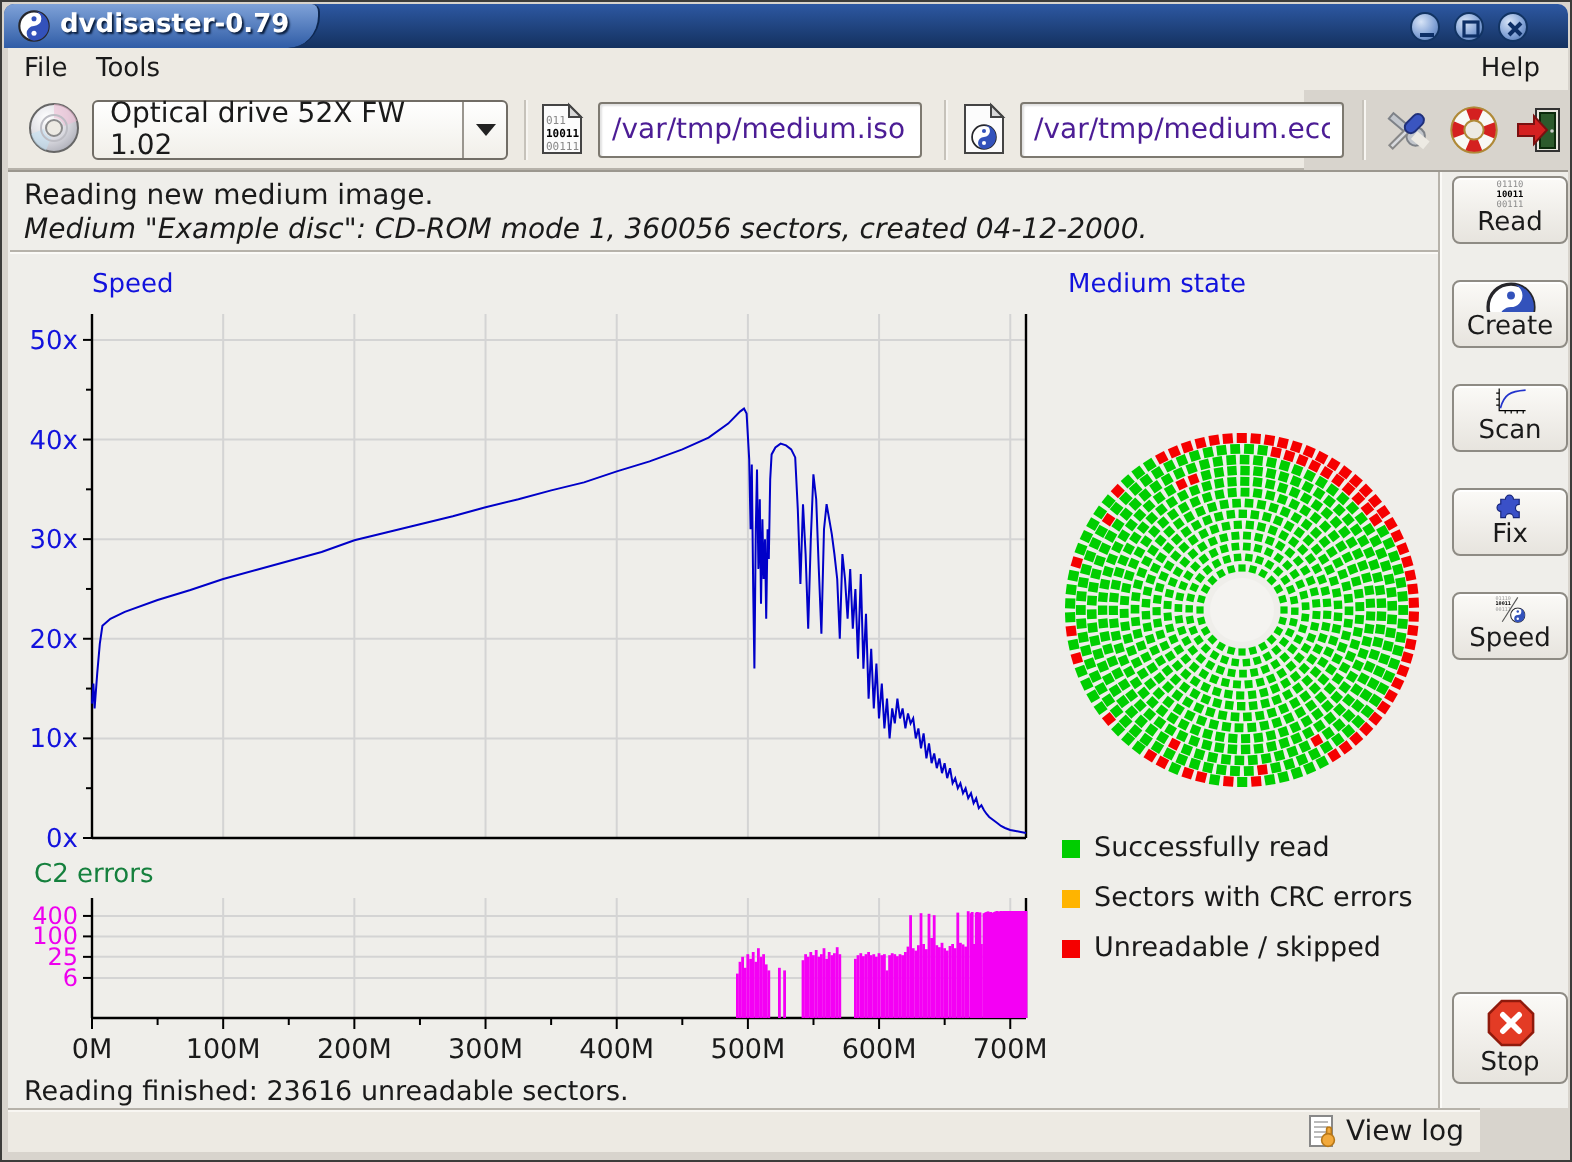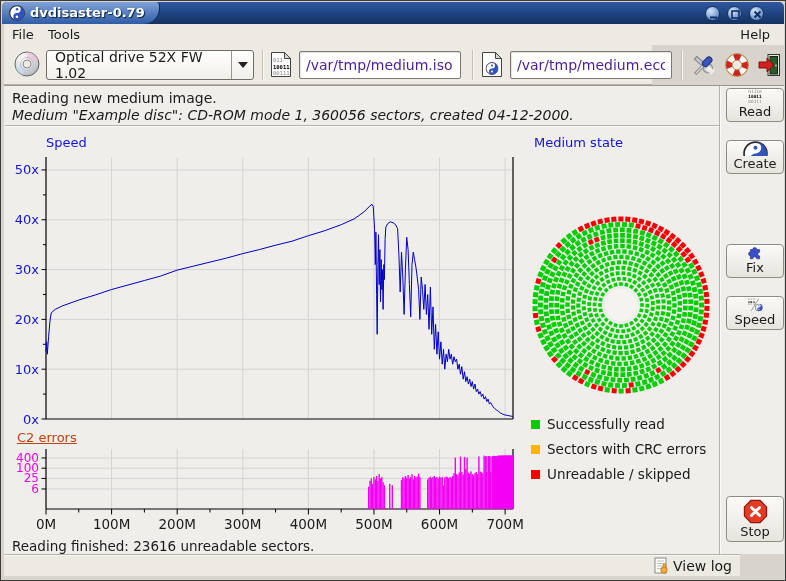--- a/index.html
+++ b/index.html
@@ -43,21 +43,21 @@
   .content{position:absolute;left:3px;top:84px;width:780px;height:469px;background:#efeeea;
     border-top:1px solid #9b978f;}
   .statusline1{position:absolute;left:8px;top:4px;font-size:14px;}
   .statusline2{position:absolute;left:8px;top:21px;font-size:14px;font-style:italic;}
   .hsep{position:absolute;left:1px;width:714px;height:2px;
     border-top:1px solid #b6b2aa;border-bottom:1px solid #fbfaf7;}
   .vsep{position:absolute;left:715px;top:0;height:469px;width:2px;
     border-left:1px solid #b6b2aa;border-right:1px solid #fbfaf7;}
   .chartlabel{position:absolute;font-size:13px;font-weight:normal;}
   .lab-blue{color:#1212dd;}
-  .lab-magenta{color:#c2410c;text-decoration:underline;}
+  .lab-magenta{color:#15803d;}
   .readingdone{position:absolute;left:8px;top:452px;font-size:13.5px;}
   
   .legend{position:absolute;left:527px;top:330px;width:185px;}
   .legend-row{position:relative;height:25px;}
   .swatch{position:absolute;left:0;top:4px;width:9px;height:9px;}
   .legend-text{position:absolute;left:16px;top:0;font-size:13.5px;}
   
   .sidebar{position:absolute;left:719px;top:0;width:61px;height:469px;}
   .sbtn{position:absolute;left:3px;width:58px;height:34px;
     background:linear-gradient(#fbfaf7,#e7e4de);border:1px solid #8e8b84;border-radius:4px;
@@ -1109,20 +1109,28 @@
           <text x="22" y="26" text-anchor="middle" class="mono" font-size="8" fill="#8a8a8a">00111</text>
         </svg>
         <span class="blabel">Read</span>
       </div>
       <div class="sbtn" style="top:54px">
         <svg width="25" height="25">
             <use href="#yy" width="25" height="25"></use>
           </svg>
         <span class="blabel">Create</span>
       </div>
+      <div class="sbtn" style="top:106px">
+        <svg width="28" height="25" viewBox="0 0 28 25">
+          <path d="M5,2 V20.5 H27" fill="none" stroke="#000"></path>
+          <path d="M5,6 h-2.5 M5,11 h-2.5 M5,16 h-2.5 M10,20.5 v2.5 M15,20.5 v2.5 M20,20.5 v2.5 M25,20.5 v2.5" stroke="#000"></path>
+          <path d="M6,18.5 C9,7 14,4.5 27,3.5" fill="none" stroke="#2233cc" stroke-width="1.4"></path>
+        </svg>
+        <span class="blabel">Scan</span>
+      </div>
       <div class="sbtn" style="top:158px">
         <svg width="26" height="26" viewBox="0 0 26 26">
           <path d="M5,8 h4 a3.2,3.2 0 1 1 7,0 h5 v4.5 a3.2,3.2 0 1 0 0,6.5 V24 h-5 a3.2,3.2 0 1 0 -7,0 H5 v-5.5 a3.2,3.2 0 1 1 0,-6.5 z" fill="#3a50c8" stroke="#16247a"></path>
         </svg>
         <span class="blabel">Fix</span>
       </div>
       <div class="sbtn" style="top:210px">
         <svg width="30" height="27" viewBox="0 0 30 27">
           <text x="2" y="5" class="mono" font-size="4.6" fill="#999">01110</text>
           <text x="2" y="10" class="mono" font-size="4.6" font-weight="bold" fill="#000">10011</text>

